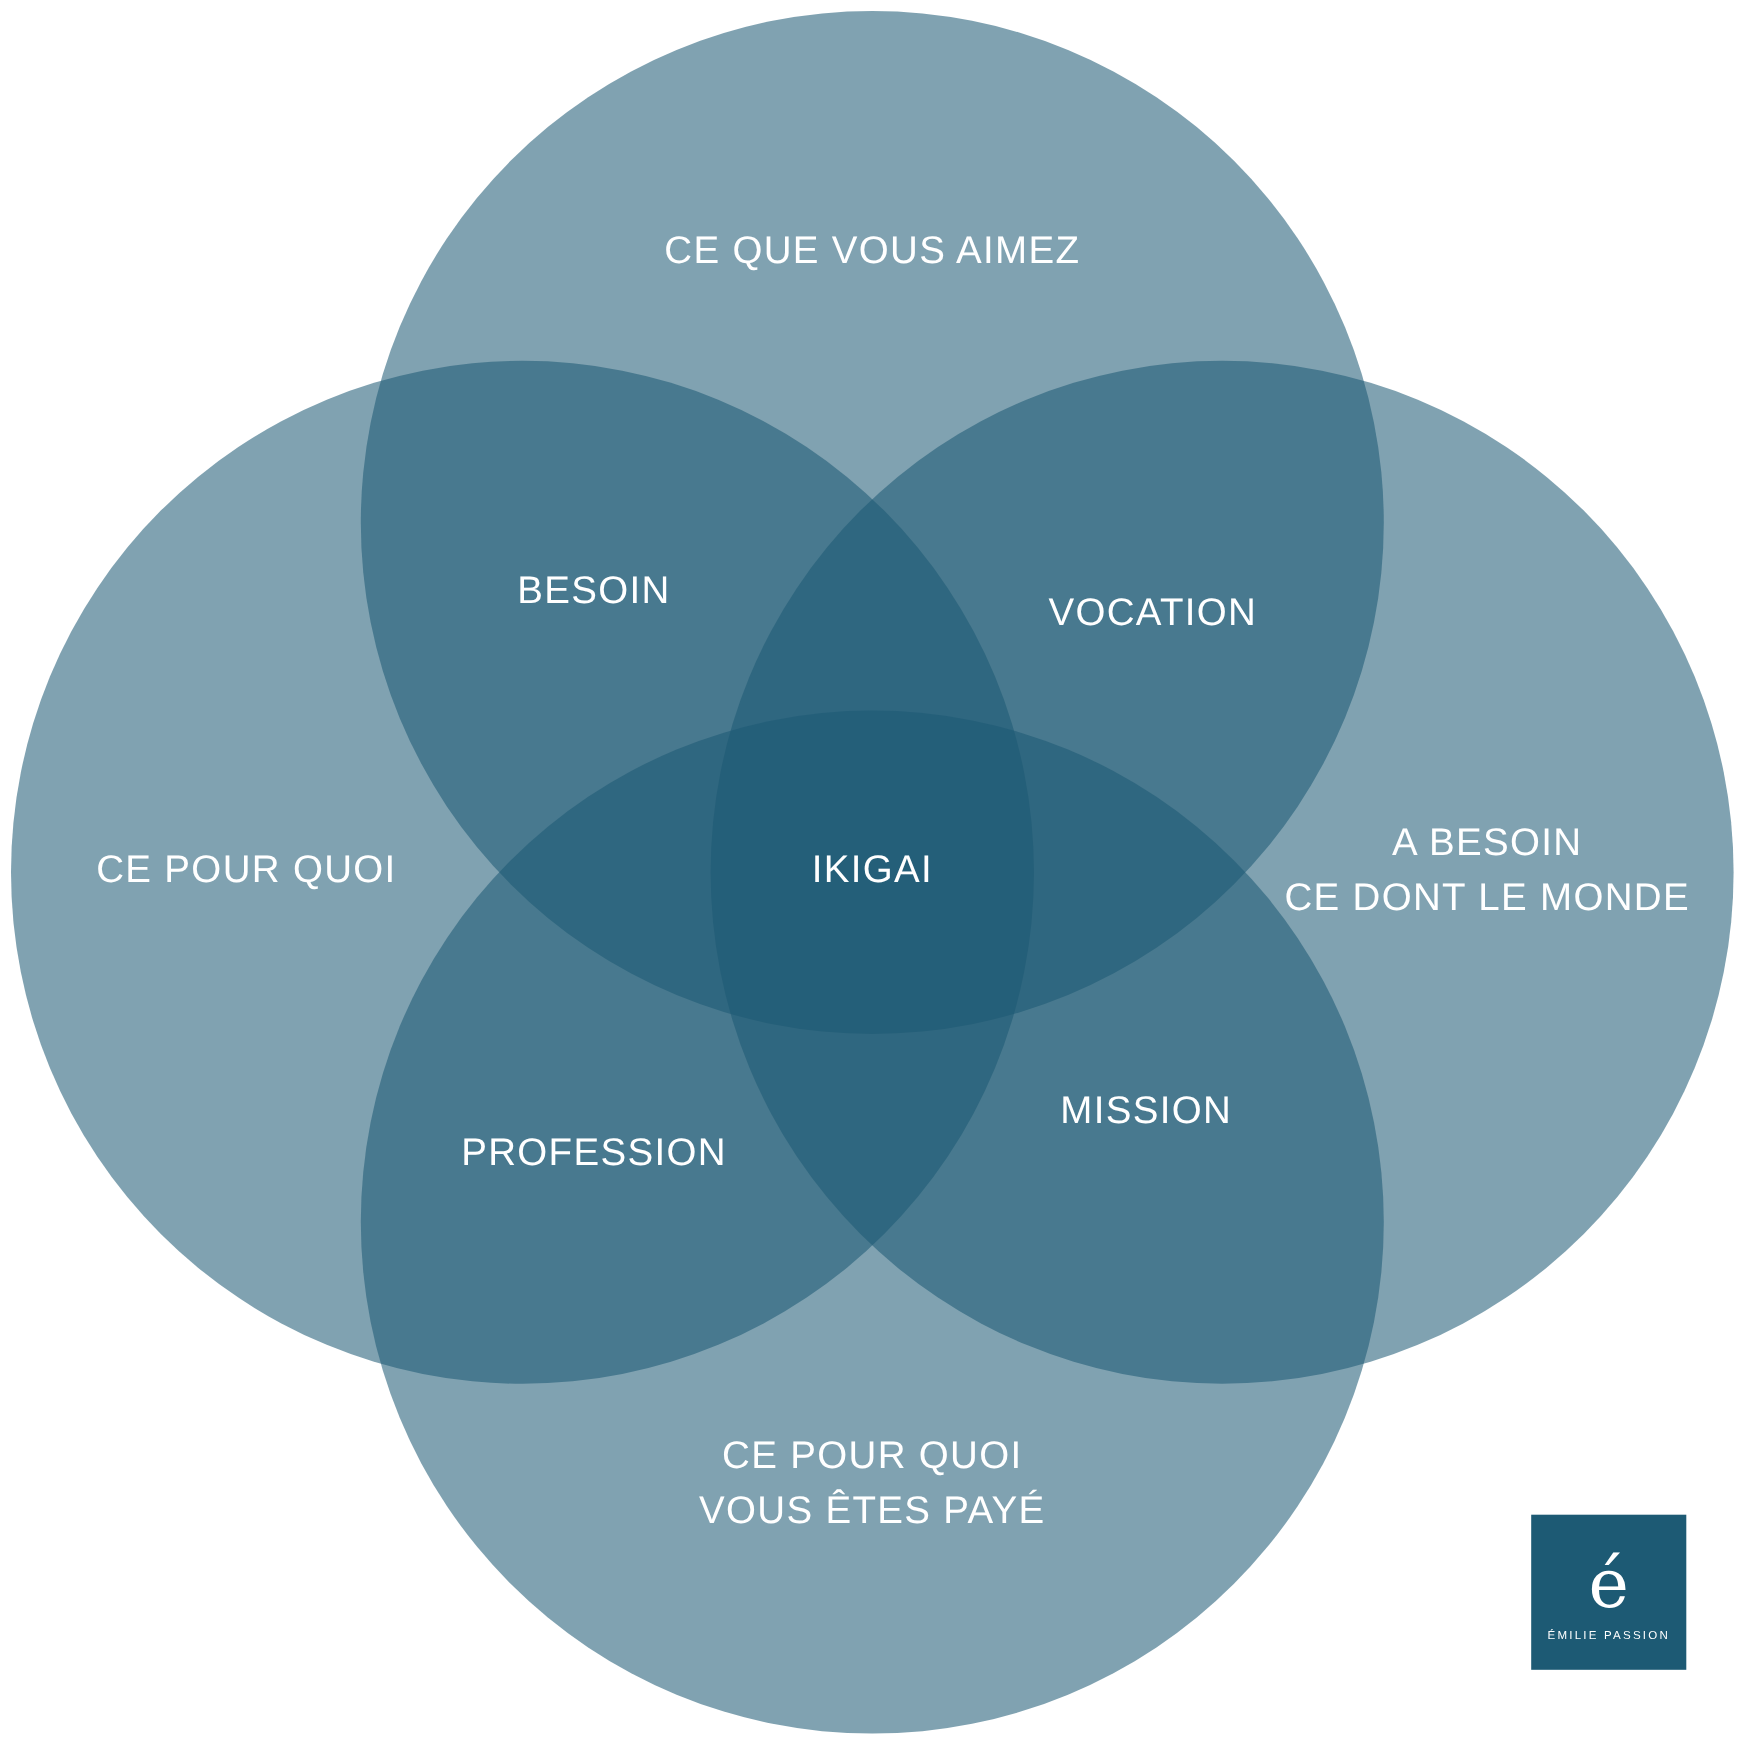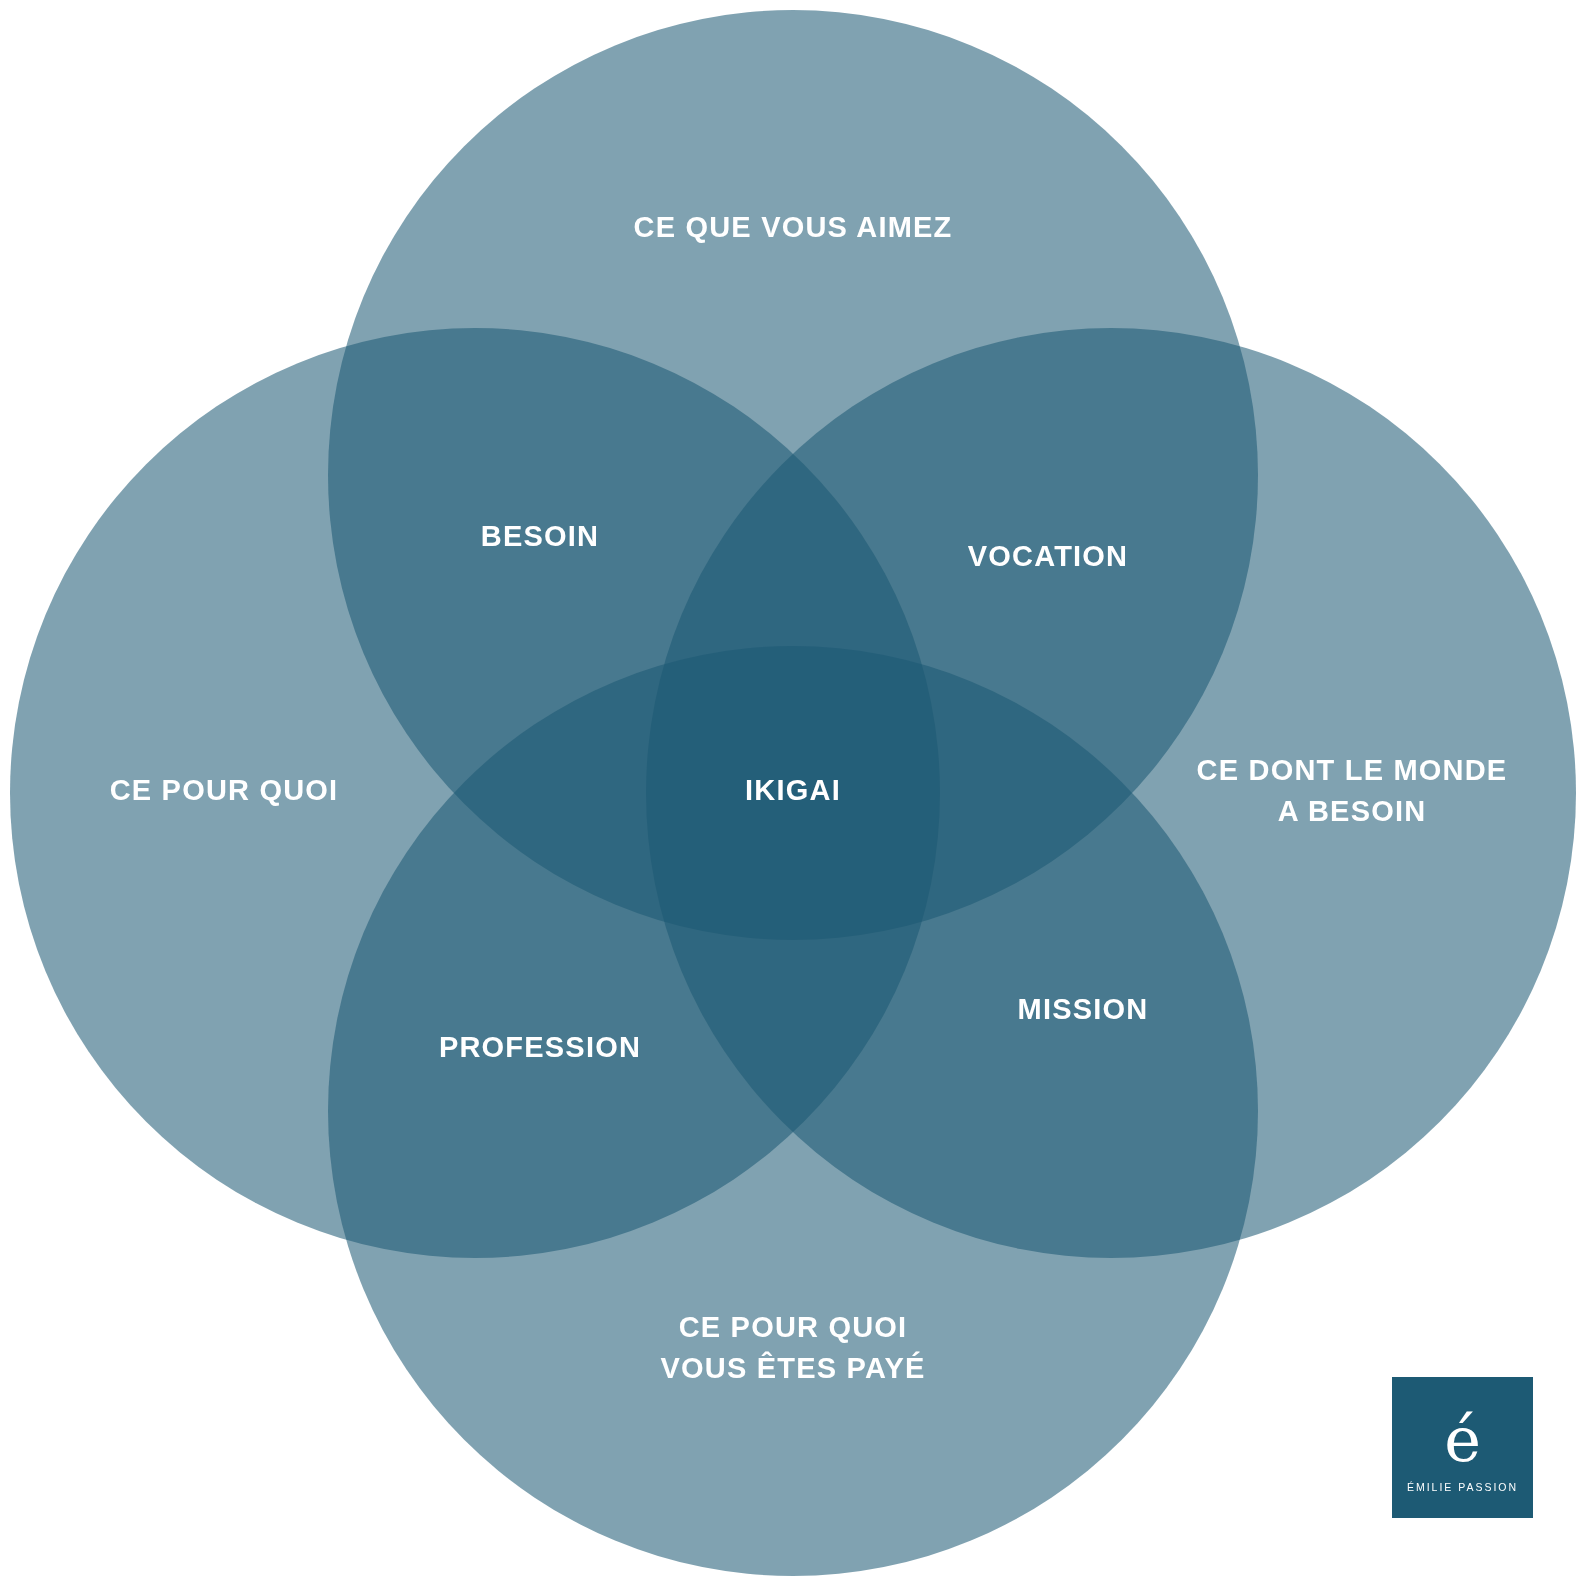--- a/index.html
+++ b/index.html
@@ -27,36 +27,36 @@
   #circle-top    { left: 328px; top: 10px;  }
   #circle-left   { left: 10px;  top: 328px; }
   #circle-right  { left: 646px; top: 328px; }
   #circle-bottom { left: 328px; top: 646px; }
 
   
   .label {
     position: absolute;
     transform: translate(-50%, -50%);
     color: #ffffff;
-    font-weight: 700;
-    font-size: 29px;
+    font-weight: 400;
+    font-size: 35px;
     letter-spacing: 1.2px;
     text-align: center;
     line-height: 1.42;
     white-space: nowrap;
     user-select: none;
   }
   #label-top        { left: 793px;  top: 228px;  }
   #label-left       { left: 224px;  top: 791px;  }
   #label-right      { left: 1352px; top: 791px;  }
   #label-bottom     { left: 793px;  top: 1348px; }
   #label-passion    { left: 540px;  top: 537px;  }
   #label-vocation   { left: 1048px; top: 537px; margin-top: 20px;  }
   #label-profession { left: 540px;  top: 1010px; margin-top: 38px; }
-  #label-mission    { left: 1042px; top: 1010px; margin-left: 41px; }
+  #label-mission    { left: 1042px; top: 1010px; }
   #label-ikigai     { left: 793px;  top: 791px;  }
 
   
   #logo {
     position: absolute;
     left: 1392px;
     top: 1377px;
     width: 141px;
     height: 141px;
     background: #1d5a74;
@@ -94,22 +94,22 @@
 
   <div class="label" id="label-top">
     <span>CE QUE VOUS AIMEZ</span>
   </div>
 
   <div class="label" id="label-left">
     <div>CE POUR QUOI</div>
   </div>
 
   <div class="label" id="label-right">
+    <div>A BESOIN</div>
     <div>CE DONT LE MONDE</div>
-    <div>A BESOIN</div>
   </div>
 
   <div class="label" id="label-bottom">
     <div>CE POUR QUOI</div>
     <div>VOUS ÊTES PAYÉ</div>
   </div>
 
   <div class="label" id="label-passion">
     <span>BESOIN</span>
   </div>

